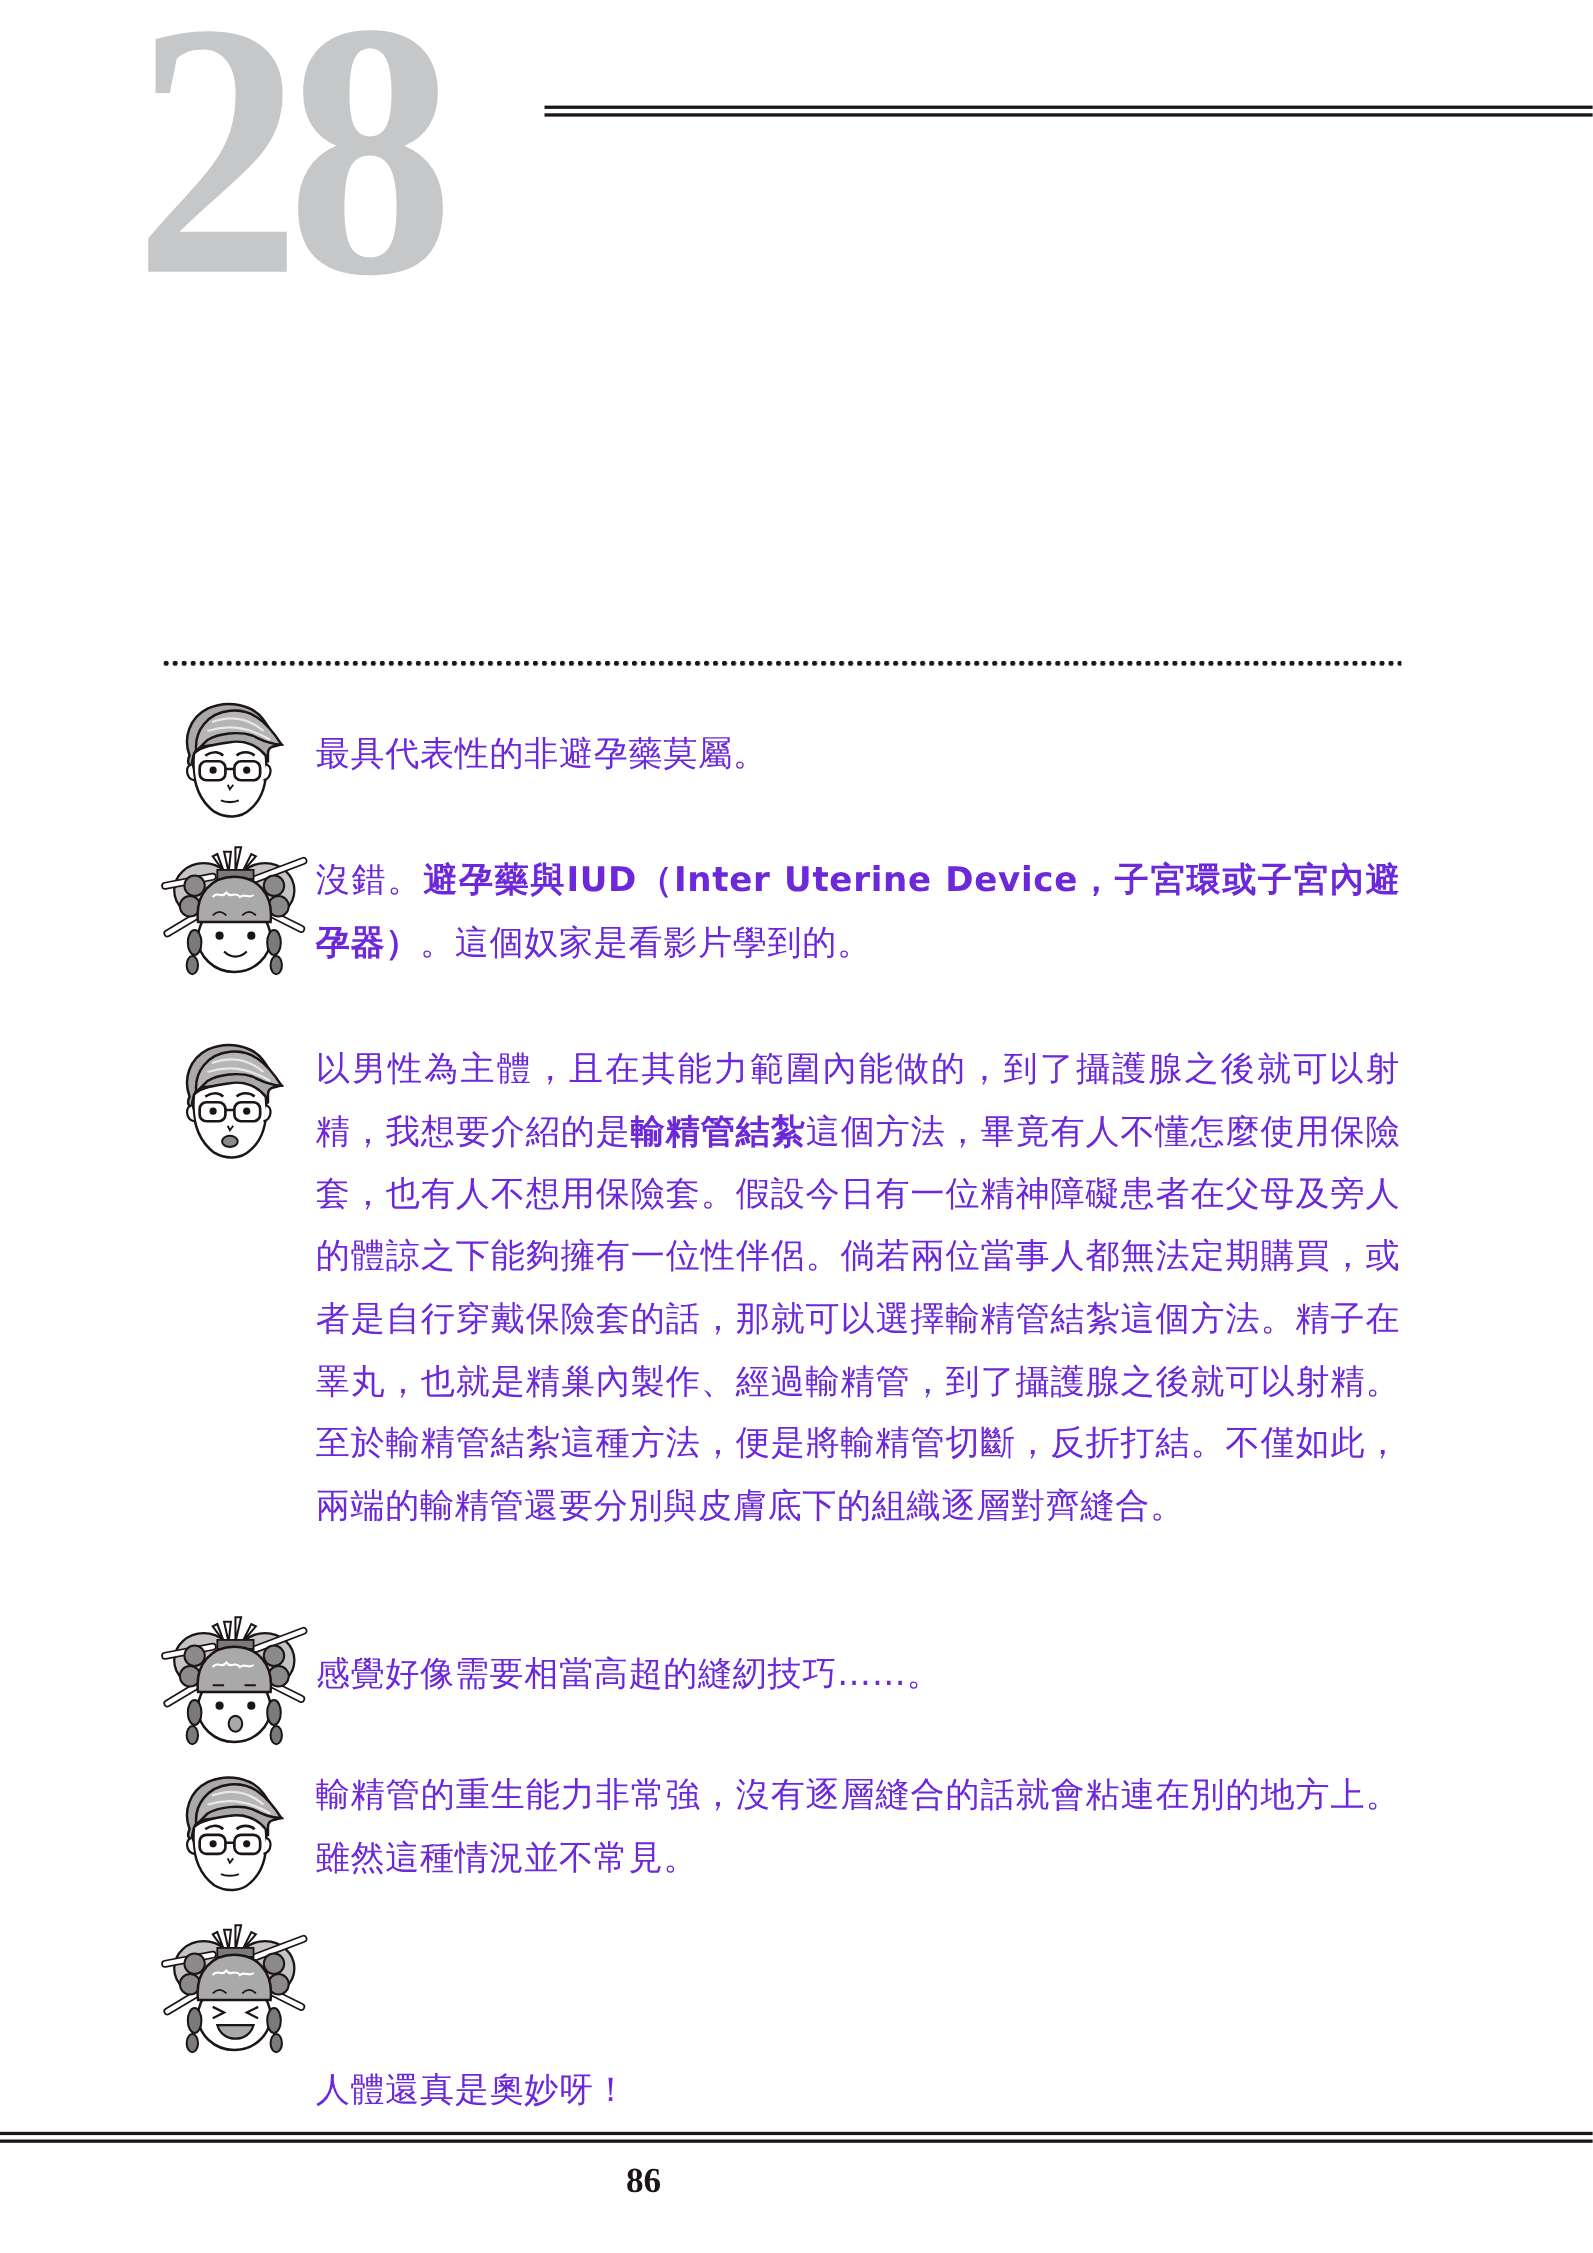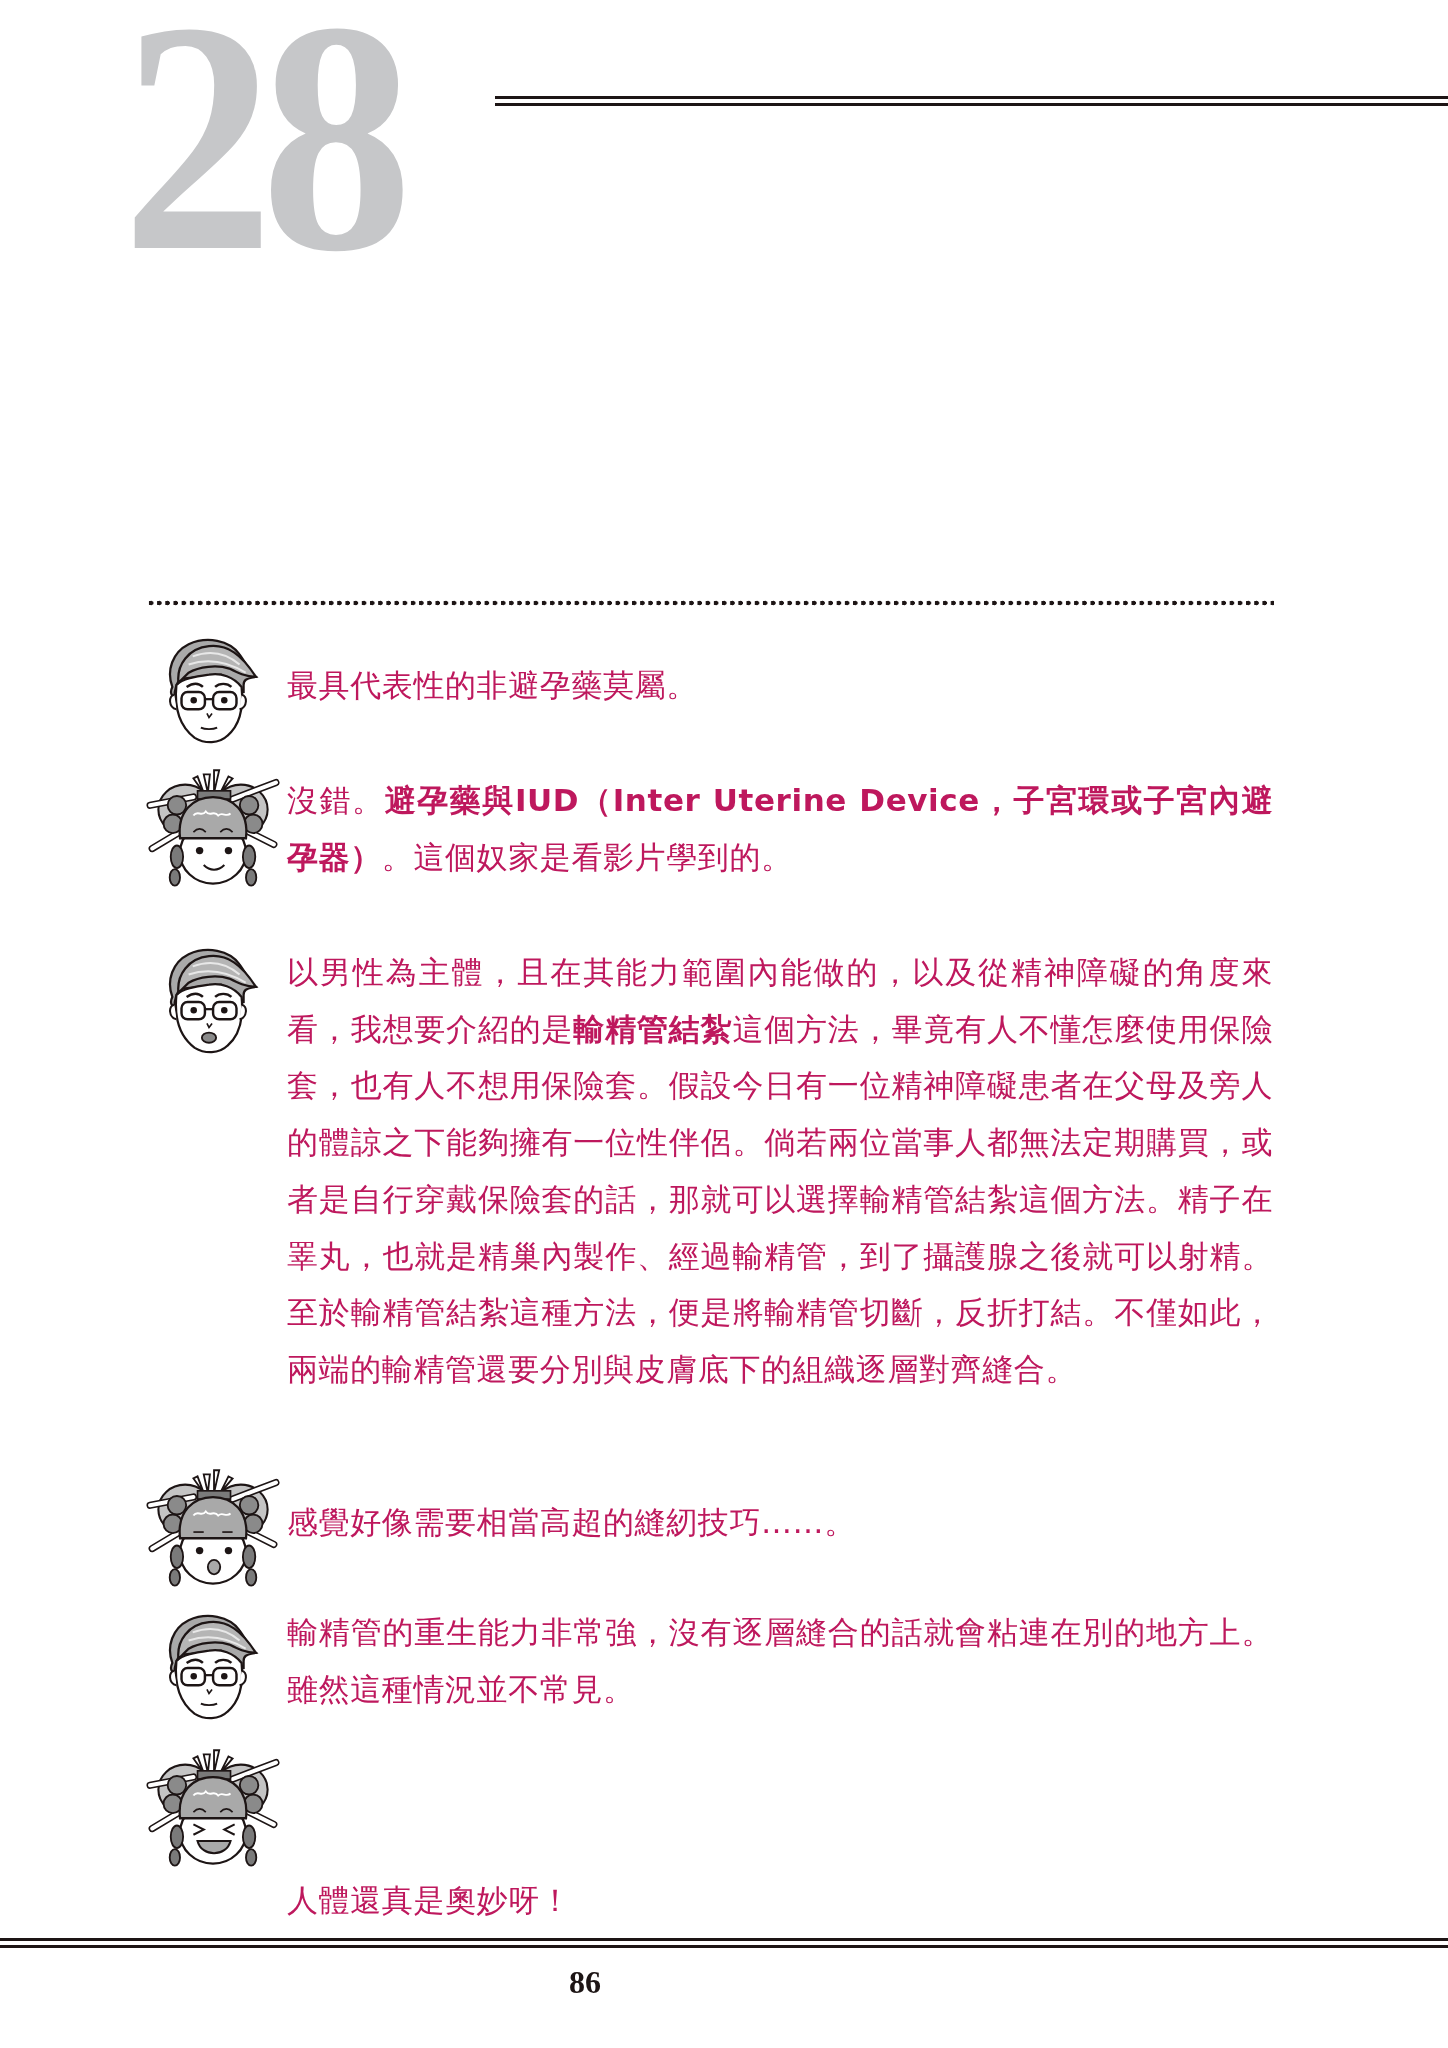--- a/index.html
+++ b/index.html
@@ -32,21 +32,21 @@
     background-image: radial-gradient(circle at 3px 3px, #1d1515 2.2px, transparent 2.6px);
     background-size: 8.2px 6px; background-repeat: repeat-x;
   }
 
   .dialogue { position: absolute; left: 0; width: 1448px; }
   .avatar { position: absolute; }
   .avatar svg { display: block; }
   .speech {
     position: absolute; left: 287px; width: 986px;
     font-family: "DejaVu Sans", "Liberation Sans", sans-serif;
-    font-size: 31px; line-height: 56.7px; color: #be185d;
+    font-size: 31px; line-height: 56.7px; color: #6d28d9;
     text-align: justify; letter-spacing: 0.6px;
   }
   .speech .em { font-weight: bold; }
 
   .page-number {
     position: absolute; left: 0; width: 1170px; top: 1964px; text-align: center;
     font-family: "Liberation Serif", "DejaVu Serif", serif; font-weight: bold;
     font-size: 32px; color: #1d1515;
   }
 </style>
@@ -162,21 +162,21 @@
 </div>
 
 <div class="dialogue">
   <div class="avatar" style="left:158px; top:944px;">
     <svg width="102" height="112" viewBox="0 0 100 110">
       <use href="#doctor-head"></use>
       <ellipse cx="50" cy="92" rx="7" ry="5" fill="#8a8a8a" stroke="#1d1515" stroke-width="1.8"></ellipse>
     </svg>
   </div>
   <div class="speech" style="top:944px;">
-    <span>以男性為主體，且在其能力範圍內能做的，以及從精神障礙的角度來看，我想要介紹的是</span><span class="em">輸精管結紮</span><span>這個方法，畢竟有人不懂怎麼使用保險套，也有人不想用保險套。假設今日有一位精神障礙患者在父母及旁人的體諒之下能夠擁有一位性伴侶。倘若兩位當事人都無法定期購買，或者是自行穿戴保險套的話，那就可以選擇輸精管結紮這個方法。精子在睪丸，也就是精巢內製作、經過輸精管，到了攝護腺之後就可以射精。至於輸精管結紮這種方法，便是將輸精管切斷，反折打結。不僅如此，兩端的輸精管還要分別與皮膚底下的組織逐層對齊縫合。</span>
+    <span>以男性為主體，且在其能力範圍內能做的，到了攝護腺之後就可以射精，我想要介紹的是</span><span class="em">輸精管結紮</span><span>這個方法，畢竟有人不懂怎麼使用保險套，也有人不想用保險套。假設今日有一位精神障礙患者在父母及旁人的體諒之下能夠擁有一位性伴侶。倘若兩位當事人都無法定期購買，或者是自行穿戴保險套的話，那就可以選擇輸精管結紮這個方法。精子在睪丸，也就是精巢內製作、經過輸精管，到了攝護腺之後就可以射精。至於輸精管結紮這種方法，便是將輸精管切斷，反折打結。不僅如此，兩端的輸精管還要分別與皮膚底下的組織逐層對齊縫合。</span>
   </div>
 </div>
 
 <div class="dialogue">
   <div class="avatar" style="left:146px; top:1468px;">
     <svg width="134" height="124" viewBox="0 0 130 120">
       <use href="#girl-head"></use>
       <line x1="46" y1="62" x2="56" y2="62" stroke="#1d1515" stroke-width="1.6"></line>
       <line x1="74" y1="62" x2="84" y2="62" stroke="#1d1515" stroke-width="1.6"></line>
       <circle cx="52" cy="80" r="3.6" fill="#1d1515"></circle>

